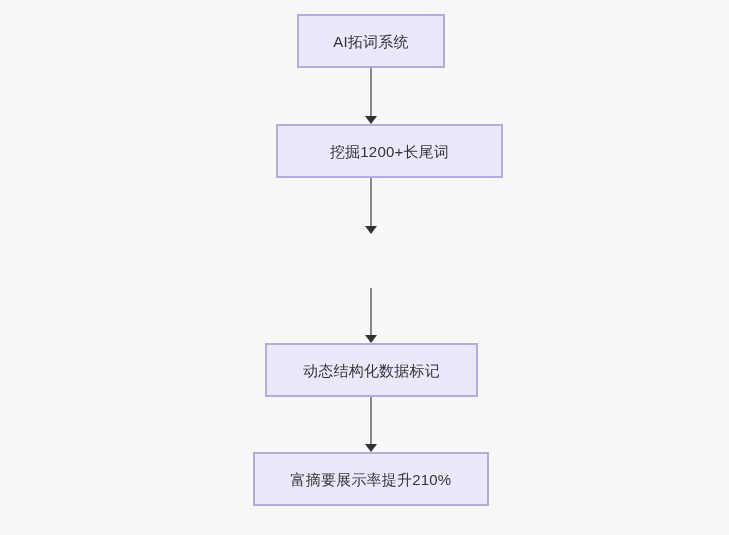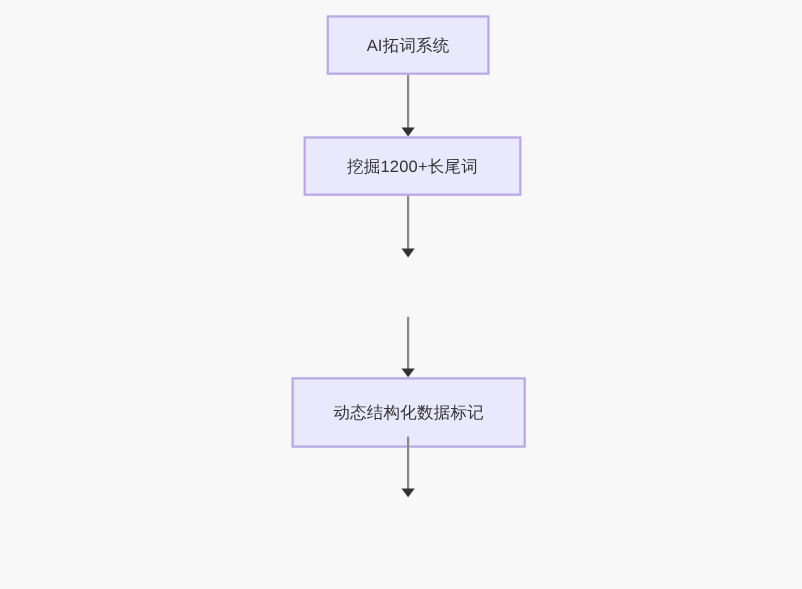--- a/index.html
+++ b/index.html
@@ -67,38 +67,41 @@
 
   <div class="node" id="node-1" style="left: 297px; top: 14px; width: 148px; height: 54px;">
     <span class="node-label">AI拓词系统</span>
   </div>
 
   <div class="connector" id="conn-1" style="left: 364px; top: 68px; height: 56px;">
     <div class="line" style="height: 49px;"></div>
     <div class="arrowhead" style="top: 48px;"></div>
   </div>
 
-  <div class="node" id="node-2" style="left: 276px; top: 124px; width: 198px; height: 54px;">
+  <div class="node" id="node-2" style="left: 276px; top: 124px; width: 227px; height: 54px;">
     <span class="node-label">挖掘1200+长尾词</span>
   </div>
 
   <div class="connector" id="conn-2" style="left: 364px; top: 178px; height: 56px;">
     <div class="line" style="height: 49px;"></div>
     <div class="arrowhead" style="top: 48px;"></div>
   </div>
 
 
   <div class="connector" id="conn-3" style="left: 364px; top: 288px; height: 55px;">
     <div class="line" style="height: 48px;"></div>
     <div class="arrowhead" style="top: 47px;"></div>
   </div>
 
-  <div class="node" id="node-4" style="left: 265px; top: 343px; width: 213px; height: 64px;">
+  <div class="node" id="node-4" style="left: 265px; top: 343px; width: 213px; height: 54px;">
     <span class="node-label">动态结构化数据标记</span>
   </div>
 
   <div class="connector" id="conn-4" style="left: 364px; top: 397px; height: 55px;">
     <div class="line" style="height: 48px;"></div>
     <div class="arrowhead" style="top: 47px;"></div>
   </div>
 
+  <div class="node" id="node-5" style="left: 253px; top: 452px; width: 236px; height: 54px;">
+    <span class="node-label">富摘要展示率提升210%</span>
+  </div>
 
 </div>
 
 </body></html>

